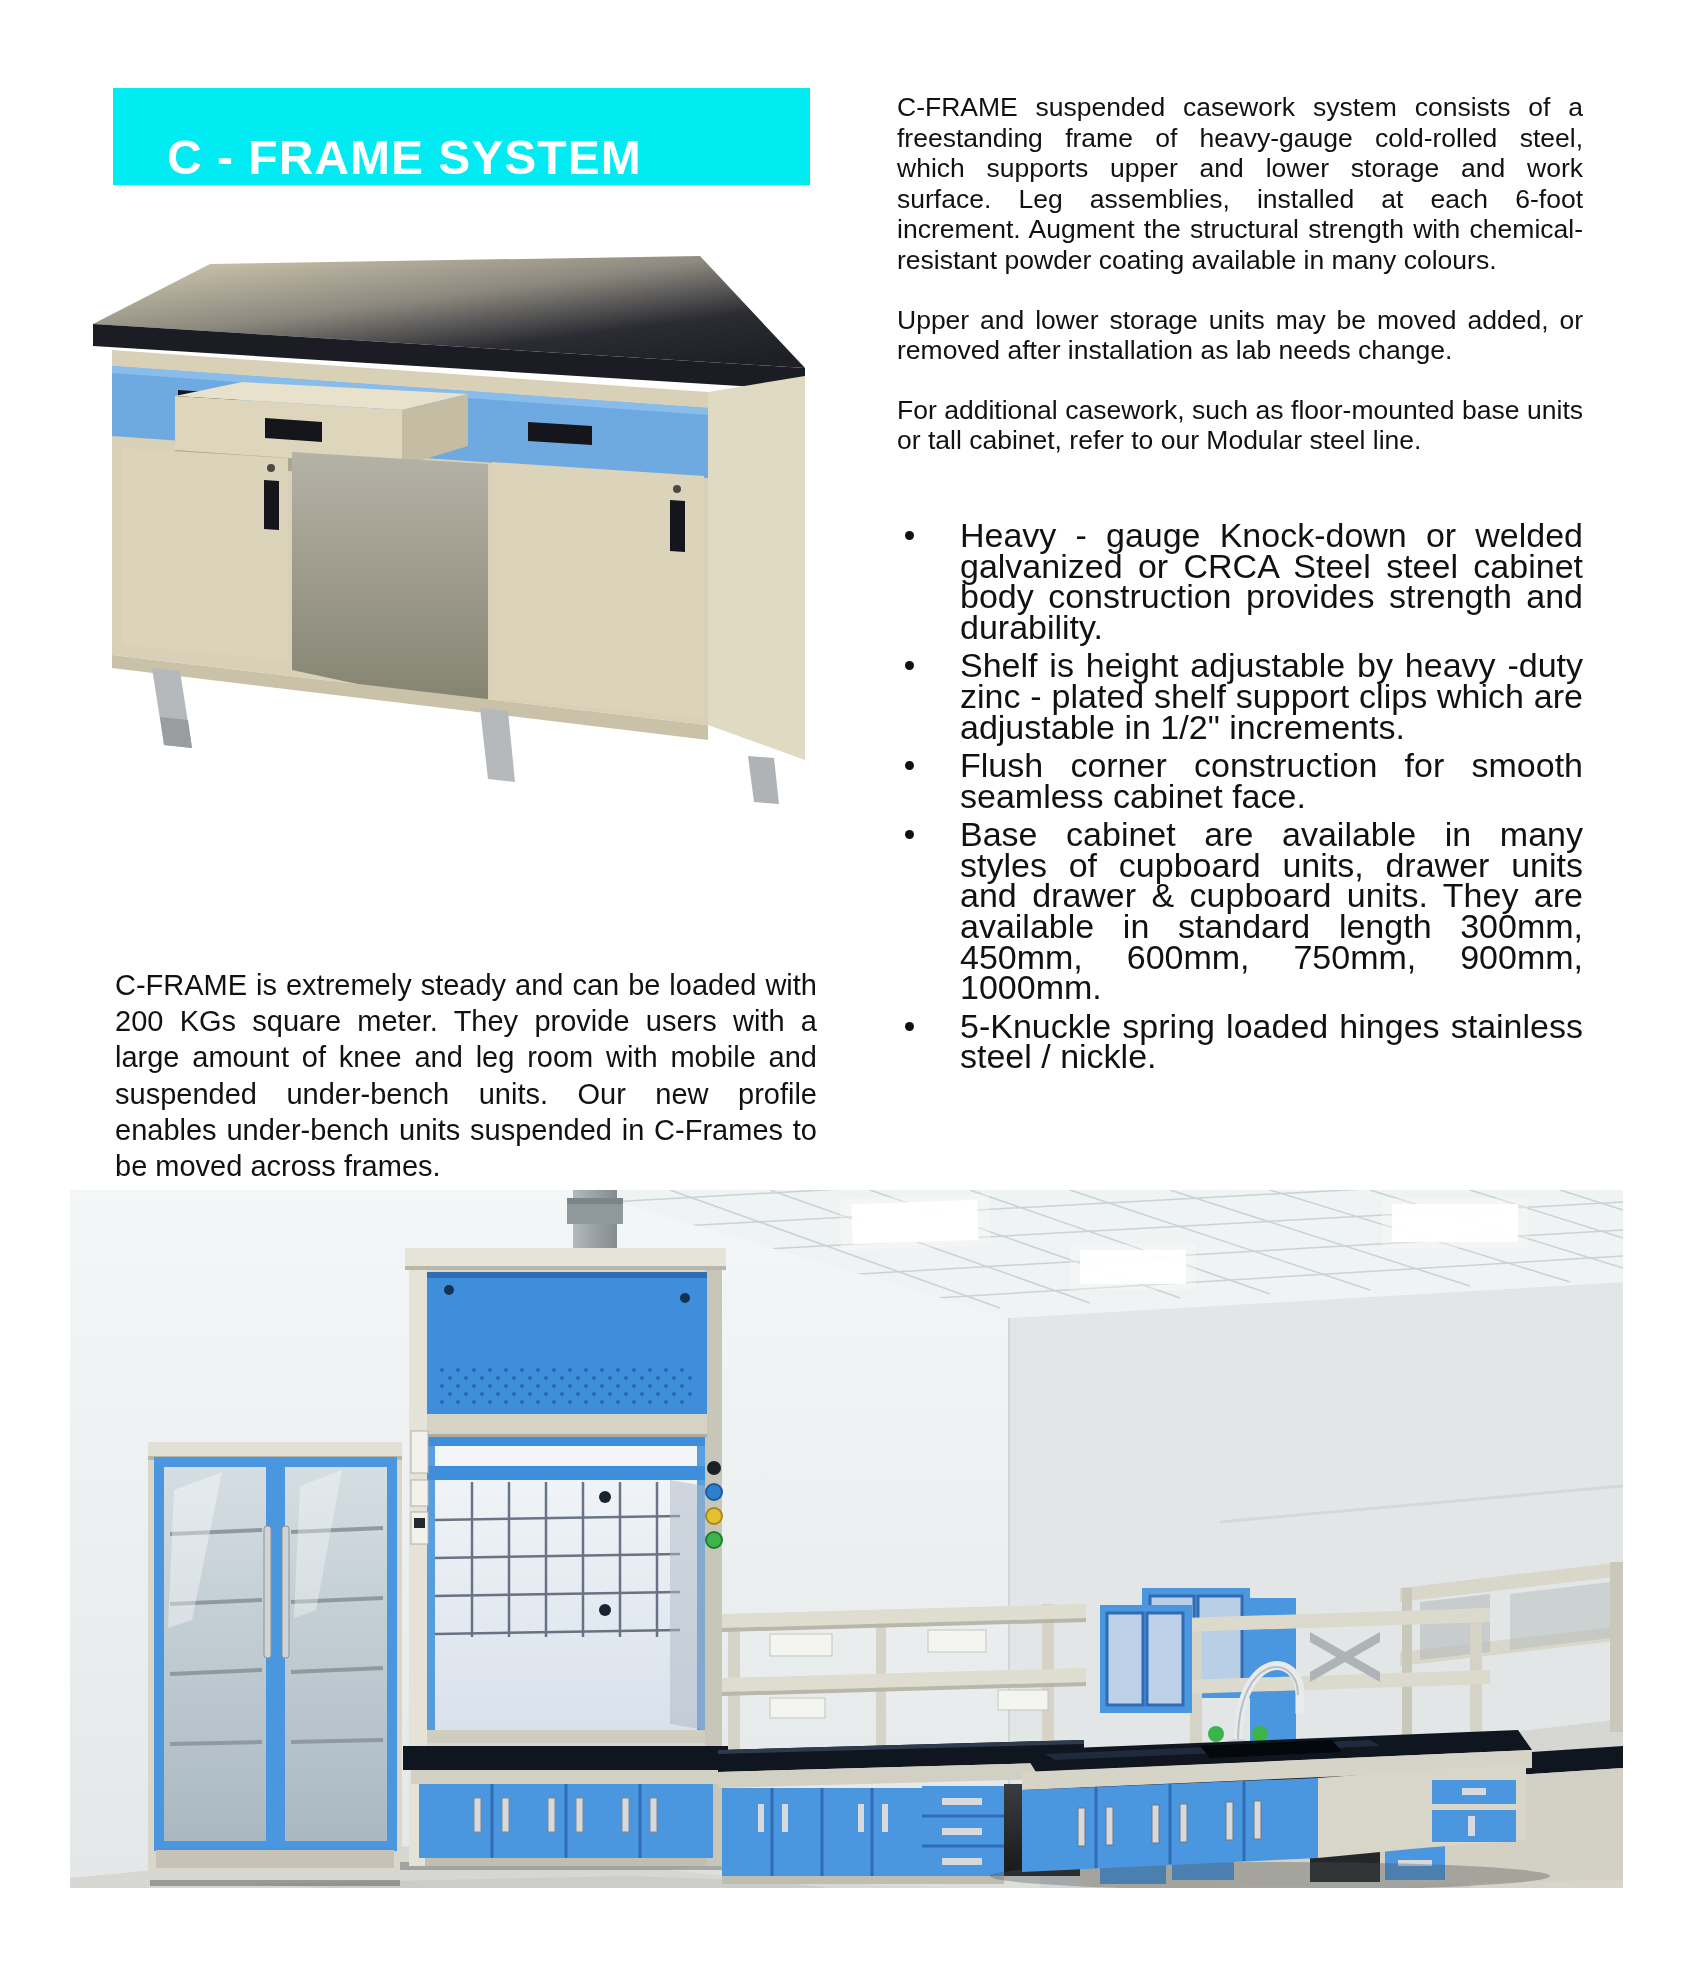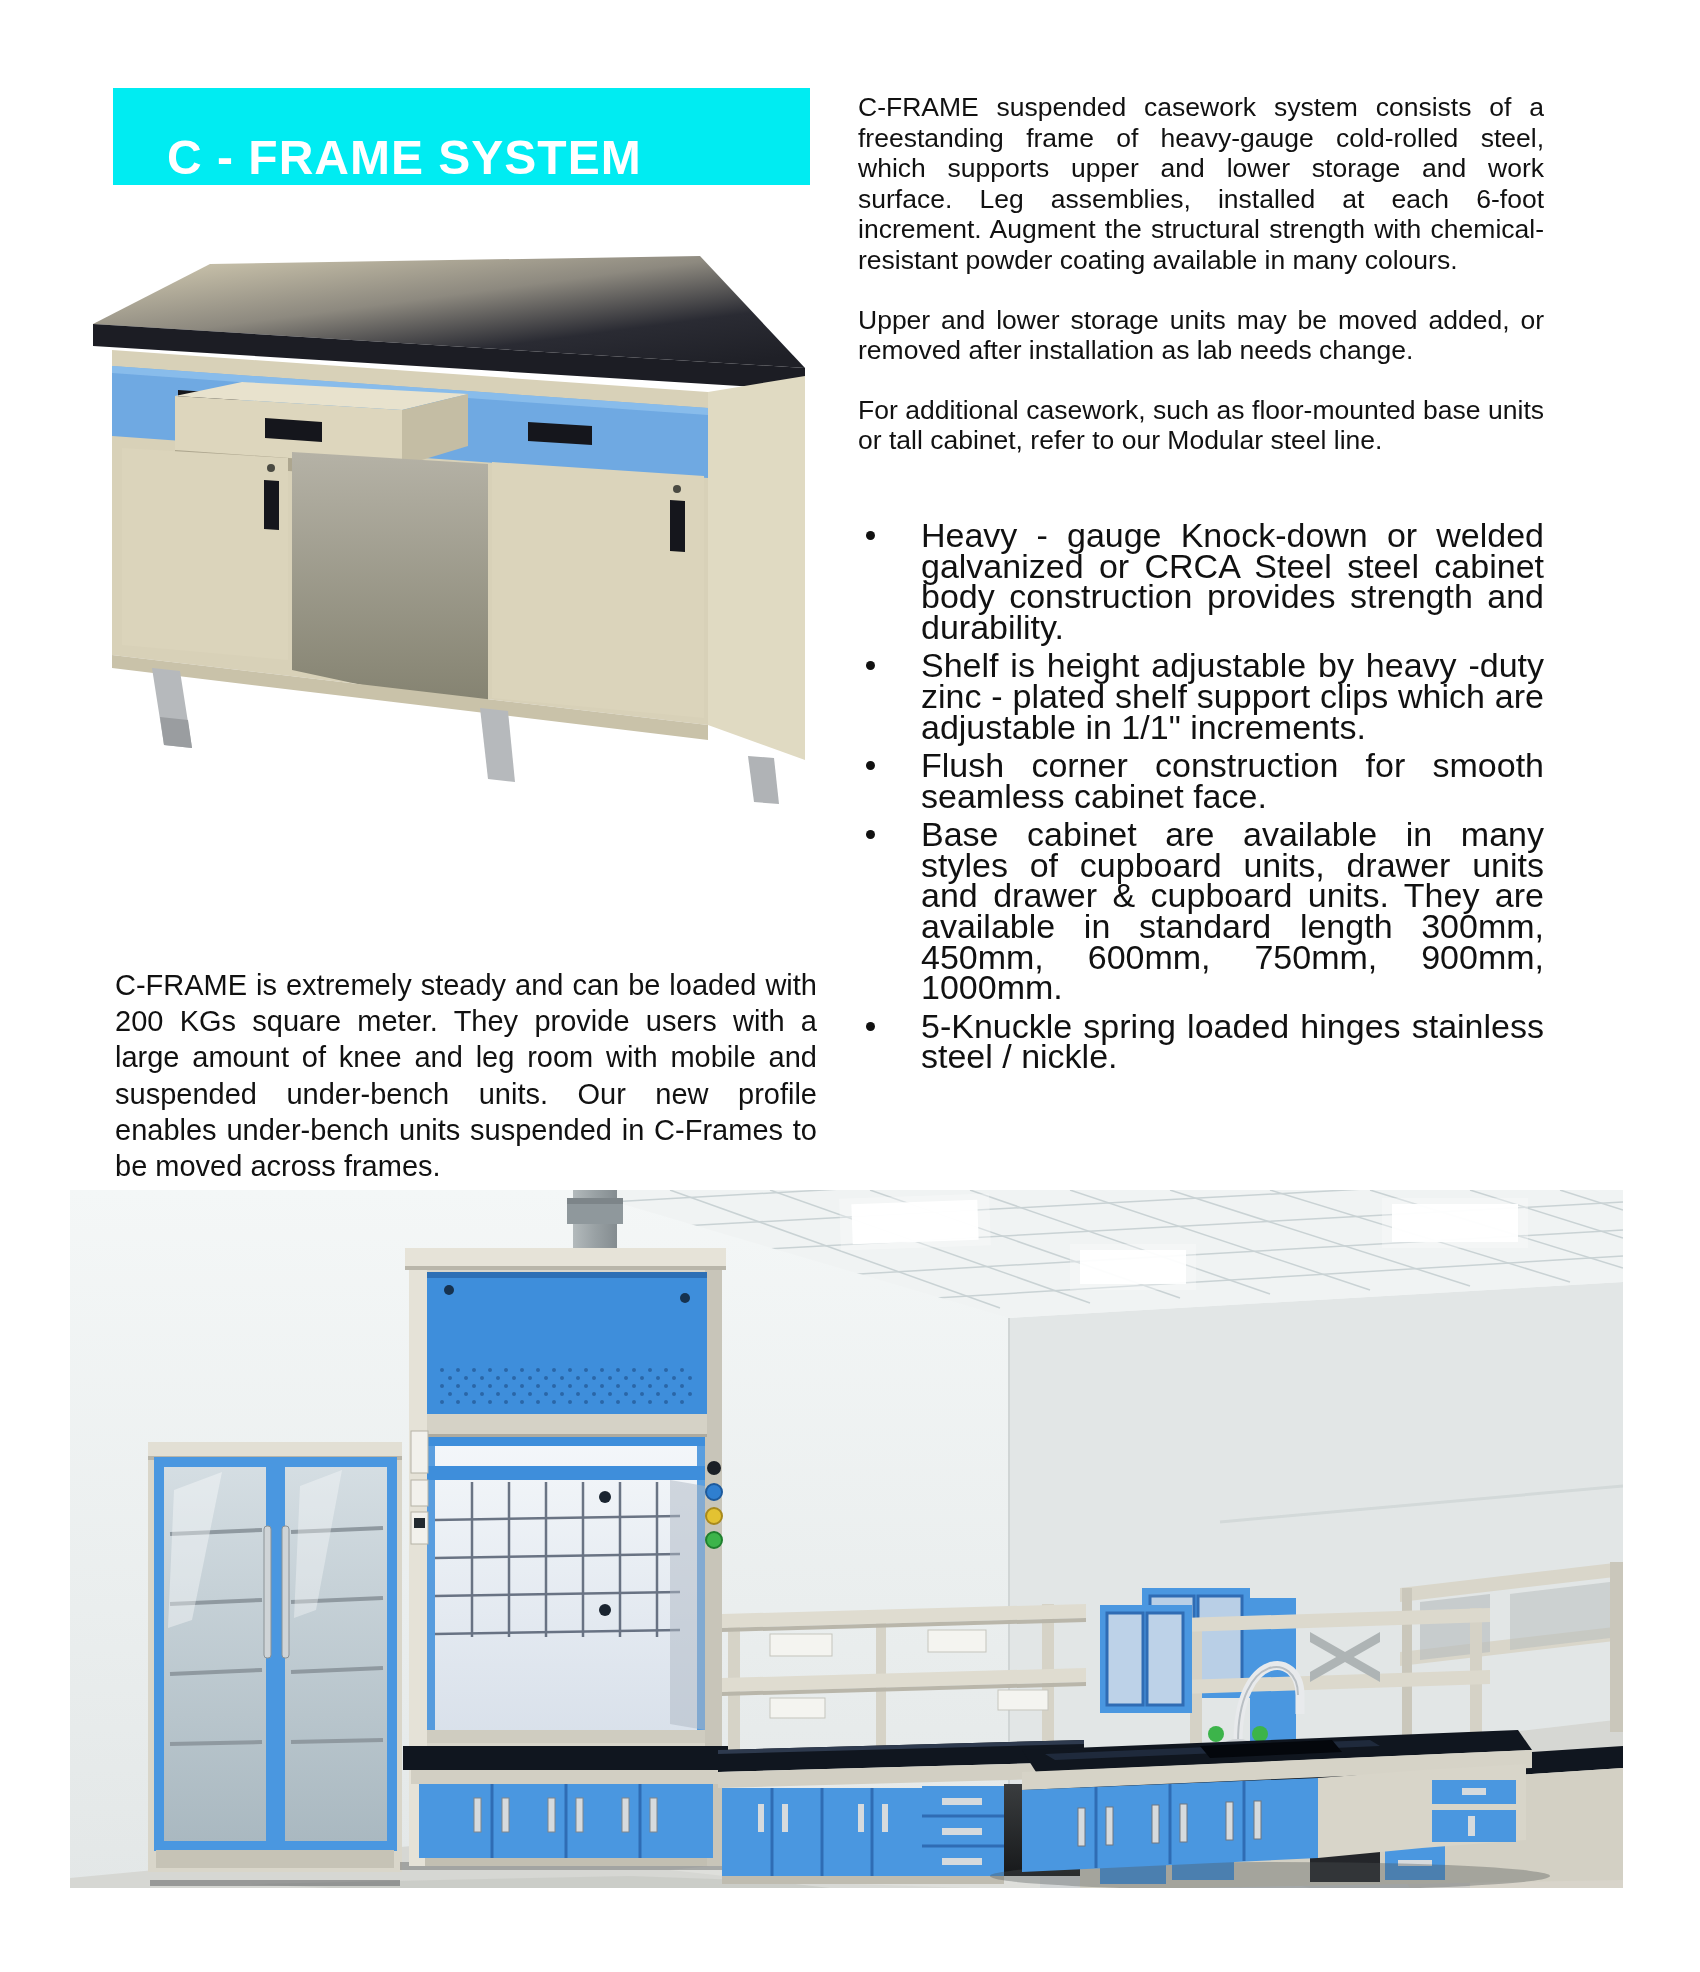--- a/index.html
+++ b/index.html
@@ -9,21 +9,21 @@
     overflow:hidden;margin:0 auto;
   }
   .banner{
     position:absolute;left:113px;top:88px;width:697px;height:97px;
     background:var(--banner_bg,#00ecf2);display:flex;align-items:flex-end;
   }
   .banner .title{
     padding-left:54px;font-size:48px;font-weight:bold;color:var(--banner_text,#fff);
     letter-spacing:1px;
   }
-  .right-col{position:absolute;left:858px;top:92px;width:686px;}
+  .right-col{position:absolute;left:897px;top:92px;width:686px;}
   .right-col p{
     margin:0 0 29px 0;font-size:26.5px;line-height:30.6px;text-align:justify;
   }
   .right-col p.last{margin-bottom:64px;}
   .bullets{list-style:none;margin:0;padding:0;}
   .bullets li{
     position:relative;padding-left:63px;font-size:34px;line-height:30.6px;
     text-align:justify;margin-bottom:8px;
   }
   .bullets li::before{
@@ -114,21 +114,21 @@
       </g>
     </svg>
   </figure>
 
   <div class="right-col">
     <p>C-FRAME suspended casework system consists of a freestanding frame of heavy-gauge cold-rolled steel, which supports upper and lower storage and work surface. Leg assemblies, installed at each 6-foot increment. Augment the structural strength with chemical- resistant powder coating available in many colours.</p>
     <p>Upper and lower storage units may be moved added, or removed after installation as lab needs change.</p>
     <p class="last">For additional casework, such as floor-mounted base units or tall cabinet, refer to our Modular steel line.</p>
     <ul class="bullets">
       <li>Heavy - gauge Knock-down or welded galvanized or CRCA Steel steel cabinet body construction provides strength and durability.</li>
-      <li>Shelf is height adjustable by heavy -duty zinc - plated shelf support clips which are adjustable in 1/1" increments.</li>
+      <li>Shelf is height adjustable by heavy -duty zinc - plated shelf support clips which are adjustable in 1/2" increments.</li>
       <li>Flush corner construction for smooth seamless cabinet face.</li>
       <li>Base cabinet are available in many styles of cupboard units, drawer units and drawer &amp; cupboard units. They are available in standard length 300mm, 450mm, 600mm, 750mm, 900mm, 1000mm.</li>
       <li>5-Knuckle spring loaded hinges stainless steel / nickle.</li>
     </ul>
   </div>
 
   <p class="left-para">C-FRAME is extremely steady and can be loaded with 200 KGs square meter. They provide users with a large amount of knee and leg room with mobile and suspended under-bench units. Our new profile enables under-bench units suspended in C-Frames to be moved across frames.</p>
 
   <figure class="photo-fig" role="img" aria-label="Laboratory room with fume hood and exhaust duct, tall glass-door storage cabinet, wall benches with reagent shelves and blue island bench with sink and gooseneck faucet">
     <svg viewBox="0 0 1553 698">

